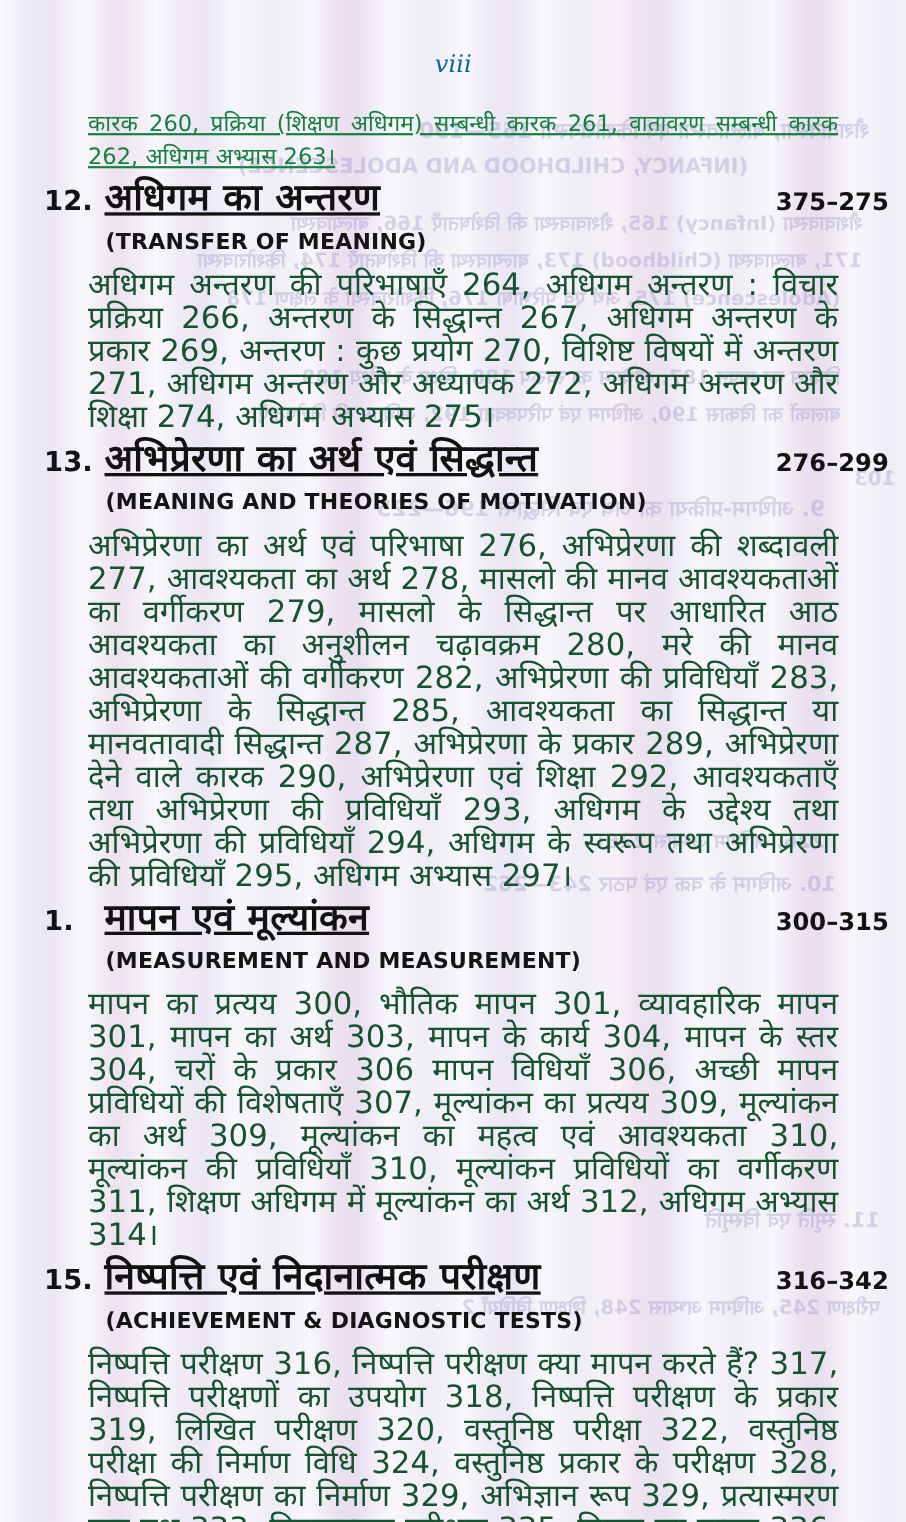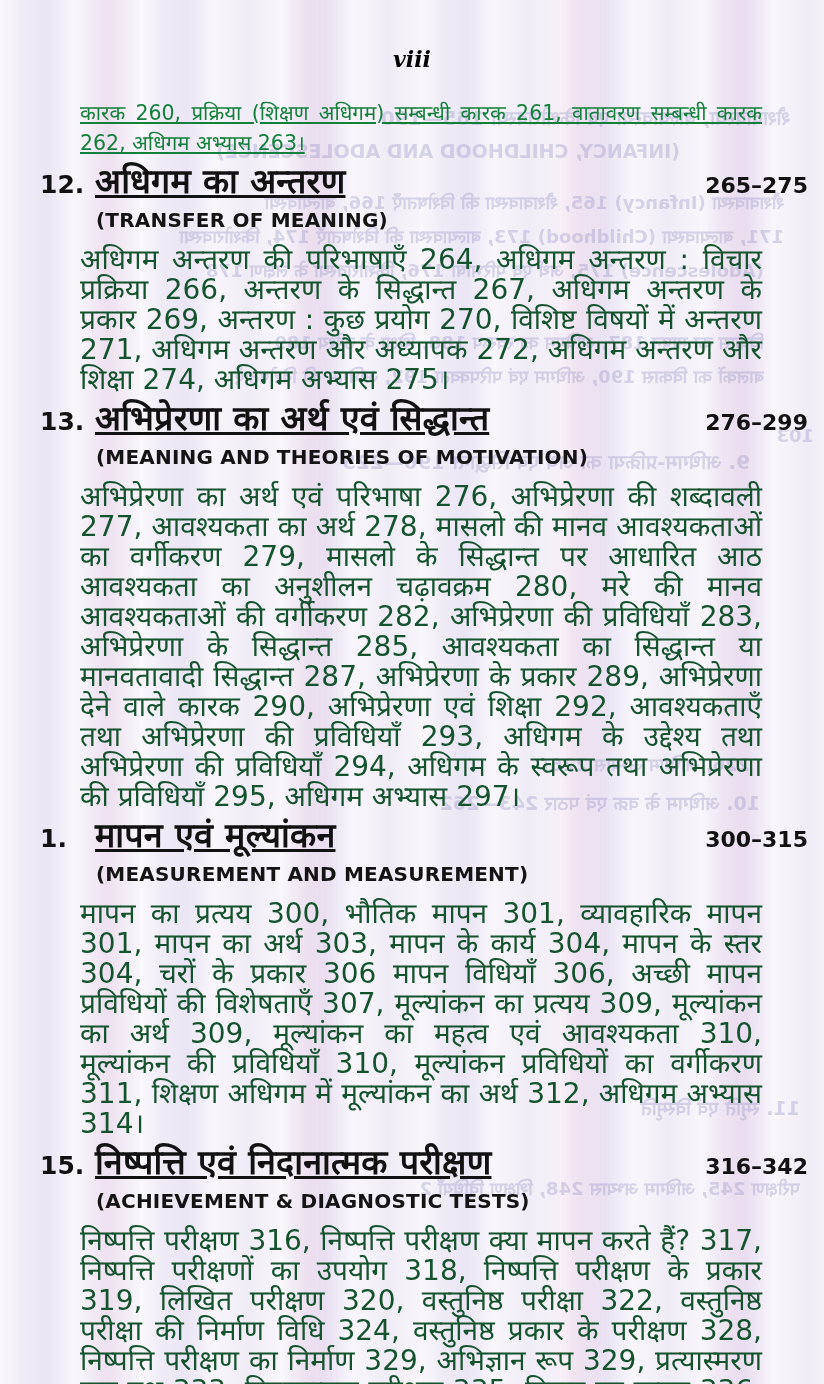--- a/index.html
+++ b/index.html
@@ -56,23 +56,23 @@
     overflow: hidden;
     font-weight: bold;
   }
   .content { position: relative; z-index: 2; }
 
   .folio {
     margin-top: 46px;
     text-align: center;
     font-family: "DejaVu Serif", serif;
     font-style: italic;
-    font-weight: bold;
+    font-weight: normal;
     font-size: 22px;
-    color: #000000;
+    color: #0369a1;
   }
   .runover {
     margin: 26px 62px 0 80px;
     font-size: 20.5px;
     line-height: 30px;
     text-align: justify;
     color: #15803d;
     text-decoration: underline;
   }
   .chapter { margin-top: 6px; }
@@ -137,21 +137,21 @@
   <div class="content">
 
     <div class="folio">viii</div>
 
     <p class="runover">कारक 260, प्रक्रिया (शिक्षण अधिगम) सम्बन्धी कारक 261, वातावरण सम्बन्धी कारक 262, अधिगम अभ्यास 263।</p>
 
     <div class="chapter">
       <div class="ch-head">
         <span class="ch-num">12.</span>
         <span class="ch-title">अधिगम का अन्तरण</span>
-        <span class="ch-range">265–275</span>
+        <span class="ch-range">375–275</span>
       </div>
       <div class="ch-sub">(TRANSFER OF MEANING)</div>
       <p class="ch-topics">अधिगम अन्तरण की परिभाषाएँ 264, अधिगम अन्तरण : विचार प्रक्रिया 266, अन्तरण के सिद्धान्त 267, अधिगम अन्तरण के प्रकार 269, अन्तरण : कुछ प्रयोग 270, विशिष्ट विषयों में अन्तरण 271, अधिगम अन्तरण और अध्यापक 272, अधिगम अन्तरण और शिक्षा 274, अधिगम अभ्यास 275।</p>
     </div>
 
     <div class="chapter">
       <div class="ch-head">
         <span class="ch-num">13.</span>
         <span class="ch-title">अभिप्रेरणा का अर्थ एवं सिद्धान्त</span>
         <span class="ch-range">276–299</span>

